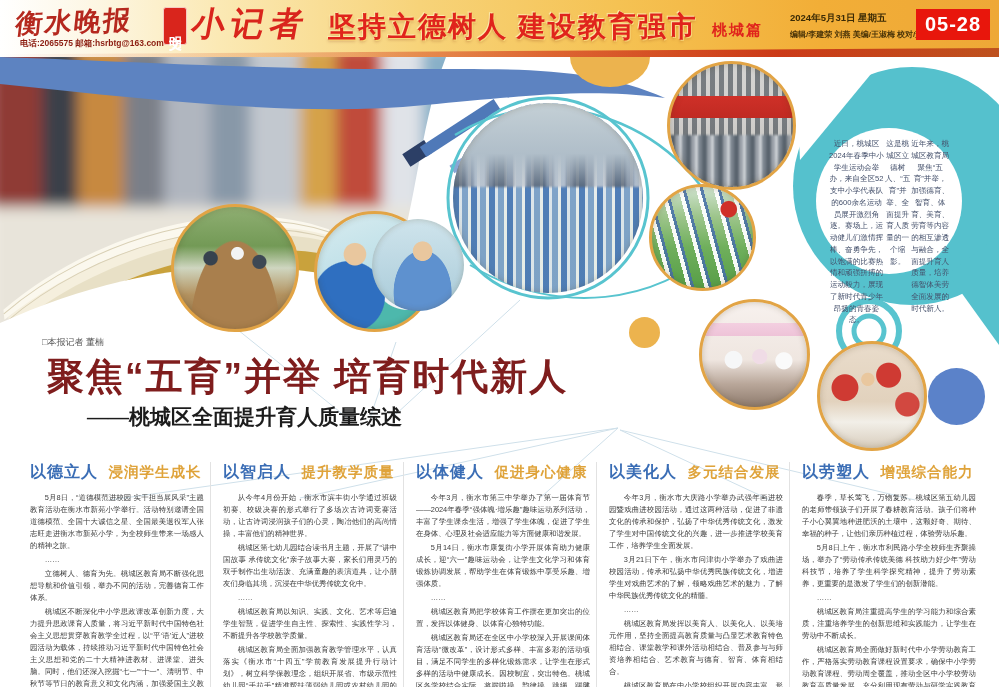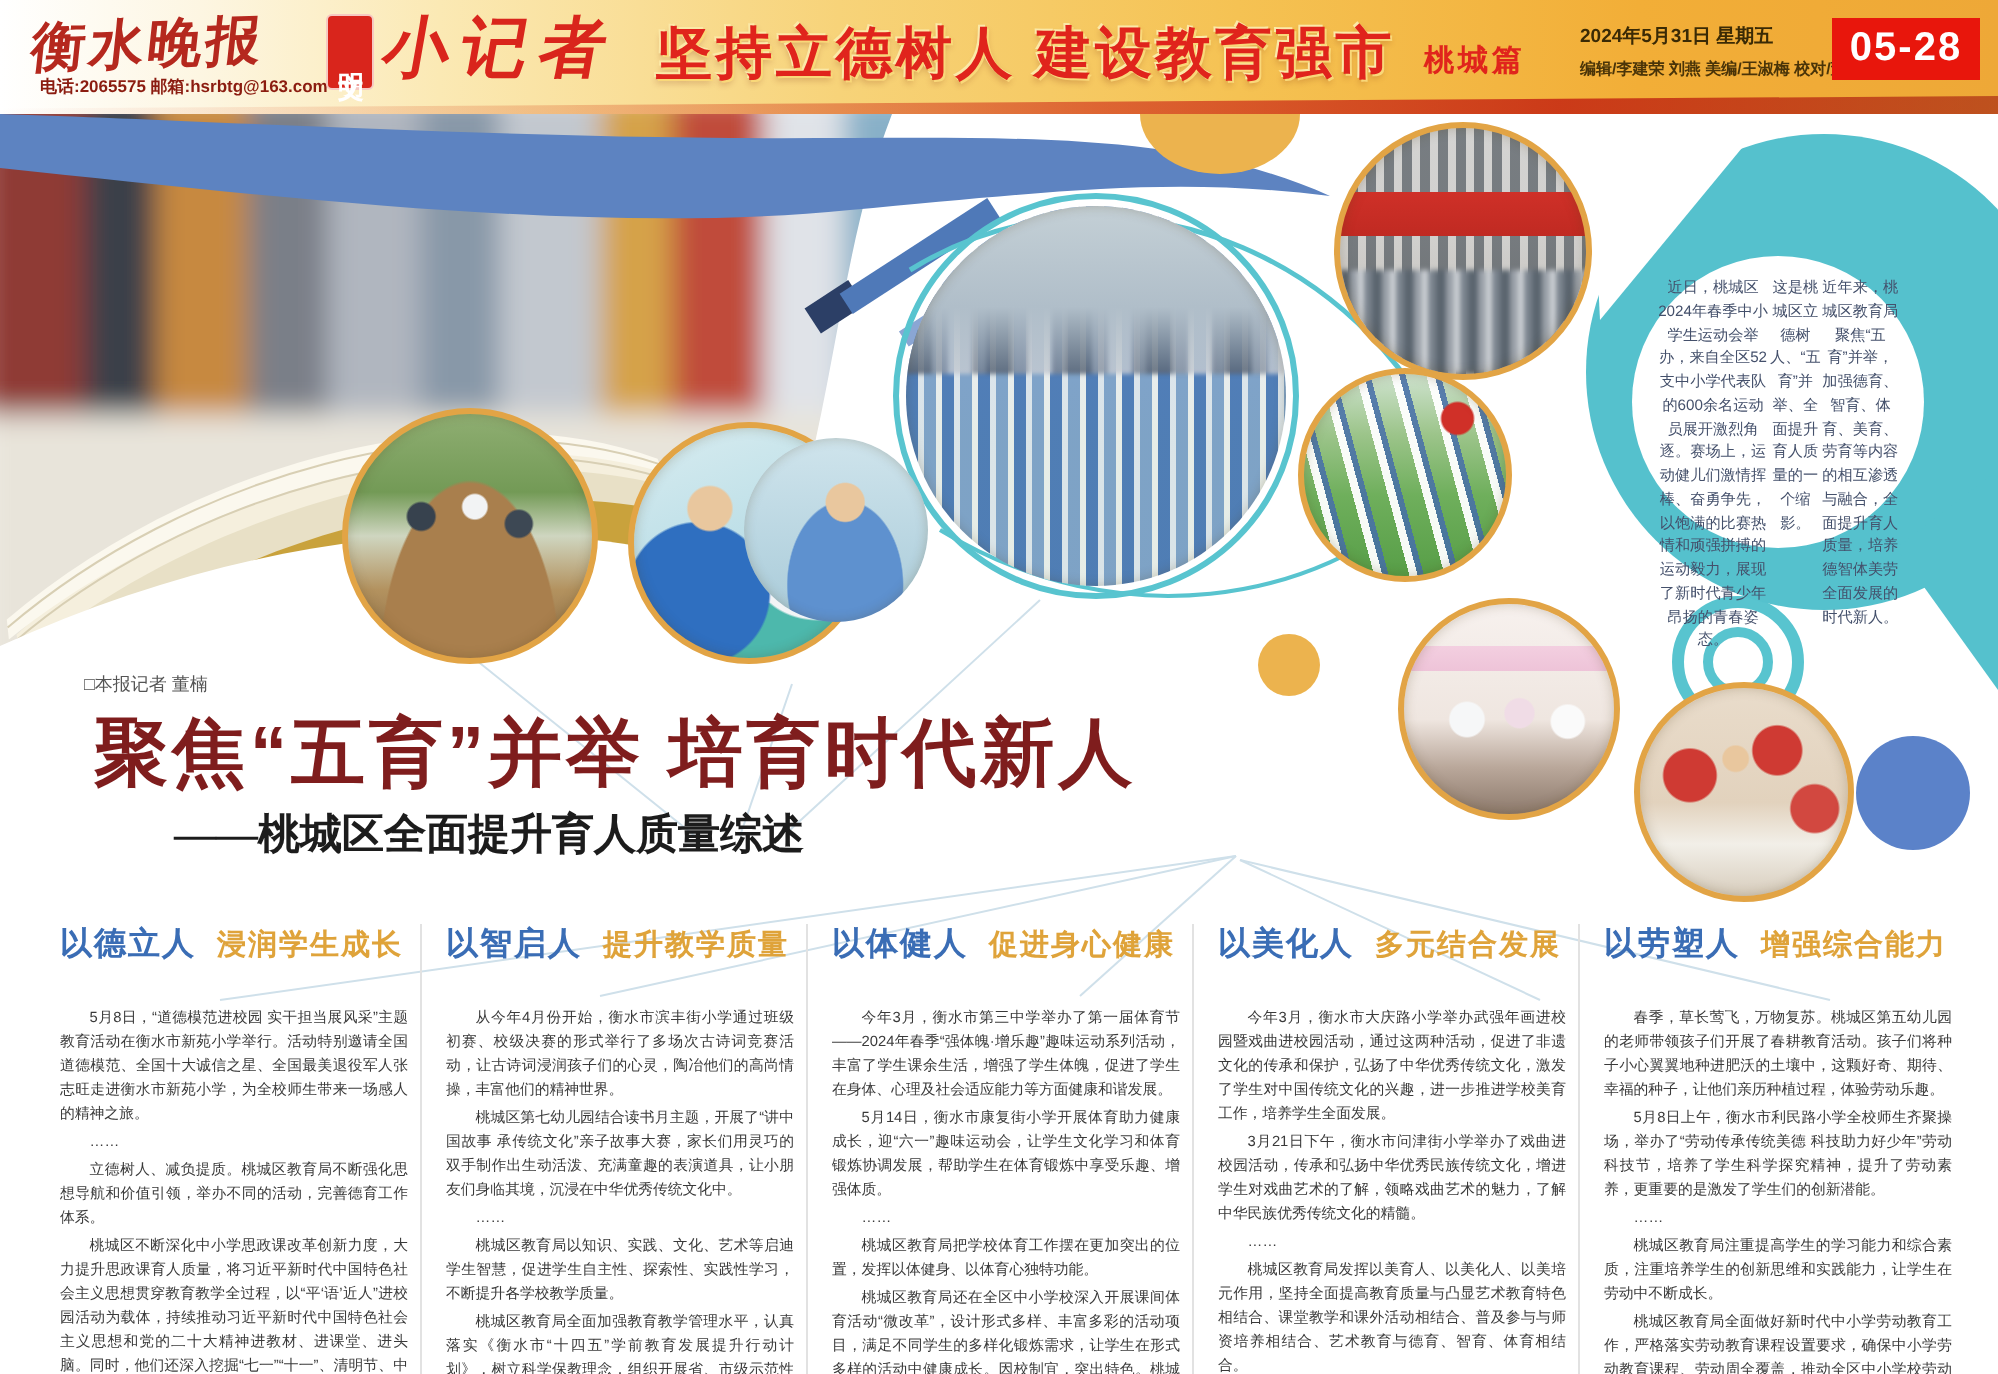--- a/index.html
+++ b/index.html
@@ -105,21 +105,21 @@
   
   #byline{position:absolute;left:42px;top:336px;font-size:9px;color:#555;z-index:2;}
   #headline{position:absolute;left:47px;top:352px;font-size:37px;font-weight:700;color:#7f1d1d;
     letter-spacing:2px;z-index:2;}
   #subtitle{position:absolute;left:52px;top:403px;font-size:21px;font-weight:bold;color:#1c1c1c;
     font-family:"Liberation Serif","DejaVu Serif",serif;z-index:2;margin-left:35px;}
   
   #columns{position:absolute;left:30px;top:462px;width:946px;display:flex;z-index:2;}
   .col{width:174px;}
   .col + .col{margin-left:6px;padding-left:12px;border-left:1px solid #e2e2e2;}
-  .col-head{margin:0 0 20px 0;white-space:nowrap;}
+  .col-head{margin:0 0 9px 0;white-space:nowrap;}
   .col-term{font-size:16px;font-weight:900;color:#3a6db5;letter-spacing:1px;}
   .col-sub{font-size:14.5px;font-weight:bold;color:#dfa33a;margin-left:6px;letter-spacing:1px;}
   .col p{margin:0 0 2px 0;font-size:7.4px;line-height:1.62;color:#3a3a3a;text-align:justify;text-indent:2em;}
 </style>
 </head>
 <body>
 
 <div id="page">
 
   <svg id="booksvg" class="layer" width="480" height="300" viewBox="0 0 480 300" style="left:0;top:57px;">
@@ -204,21 +204,21 @@
   <div id="subtitle">——桃城区全面提升育人质量综述</div>
 
   <div id="columns">
     <div class="col">
       <div class="col-head">
         <span class="col-term">以德立人</span>
         <span class="col-sub">浸润学生成长</span>
       </div>
       <p>5月8日，“道德模范进校园 实干担当展风采”主题教育活动在衡水市新苑小学举行。活动特别邀请全国道德模范、全国十大诚信之星、全国最美退役军人张志旺走进衡水市新苑小学，为全校师生带来一场感人的精神之旅。</p>
       <p>……</p>
-      <p>立德树人、减负提质。桃城区教育局不断强化思想导航和价值引领，举办不同的活动，完善德育工作体系。</p>
+      <p>立德树人、德育为先。桃城区教育局不断强化思想导航和价值引领，举办不同的活动，完善德育工作体系。</p>
       <p>桃城区不断深化中小学思政课改革创新力度，大力提升思政课育人质量，将习近平新时代中国特色社会主义思想贯穿教育教学全过程，以“平‘语’近人”进校园活动为载体，持续推动习近平新时代中国特色社会主义思想和党的二十大精神进教材、进课堂、进头脑。同时，他们还深入挖掘“七一”“十一”、清明节、中秋节等节日的教育意义和文化内涵，加强爱国主义教育和中华民族传统文化教育，真正把立德树人融入思想道德教育、文化知识教育、社会实践教育各环节，构建科学化、系统化、规范化、制度化的德育体系。</p>
     </div>
     <div class="col">
       <div class="col-head">
         <span class="col-term">以智启人</span>
         <span class="col-sub">提升教学质量</span>
       </div>
       <p>从今年4月份开始，衡水市滨丰街小学通过班级初赛、校级决赛的形式举行了多场次古诗词竞赛活动，让古诗词浸润孩子们的心灵，陶冶他们的高尚情操，丰富他们的精神世界。</p>
       <p>桃城区第七幼儿园结合读书月主题，开展了“讲中国故事 承传统文化”亲子故事大赛，家长们用灵巧的双手制作出生动活泼、充满童趣的表演道具，让小朋友们身临其境，沉浸在中华优秀传统文化中。</p>
       <p>……</p>

